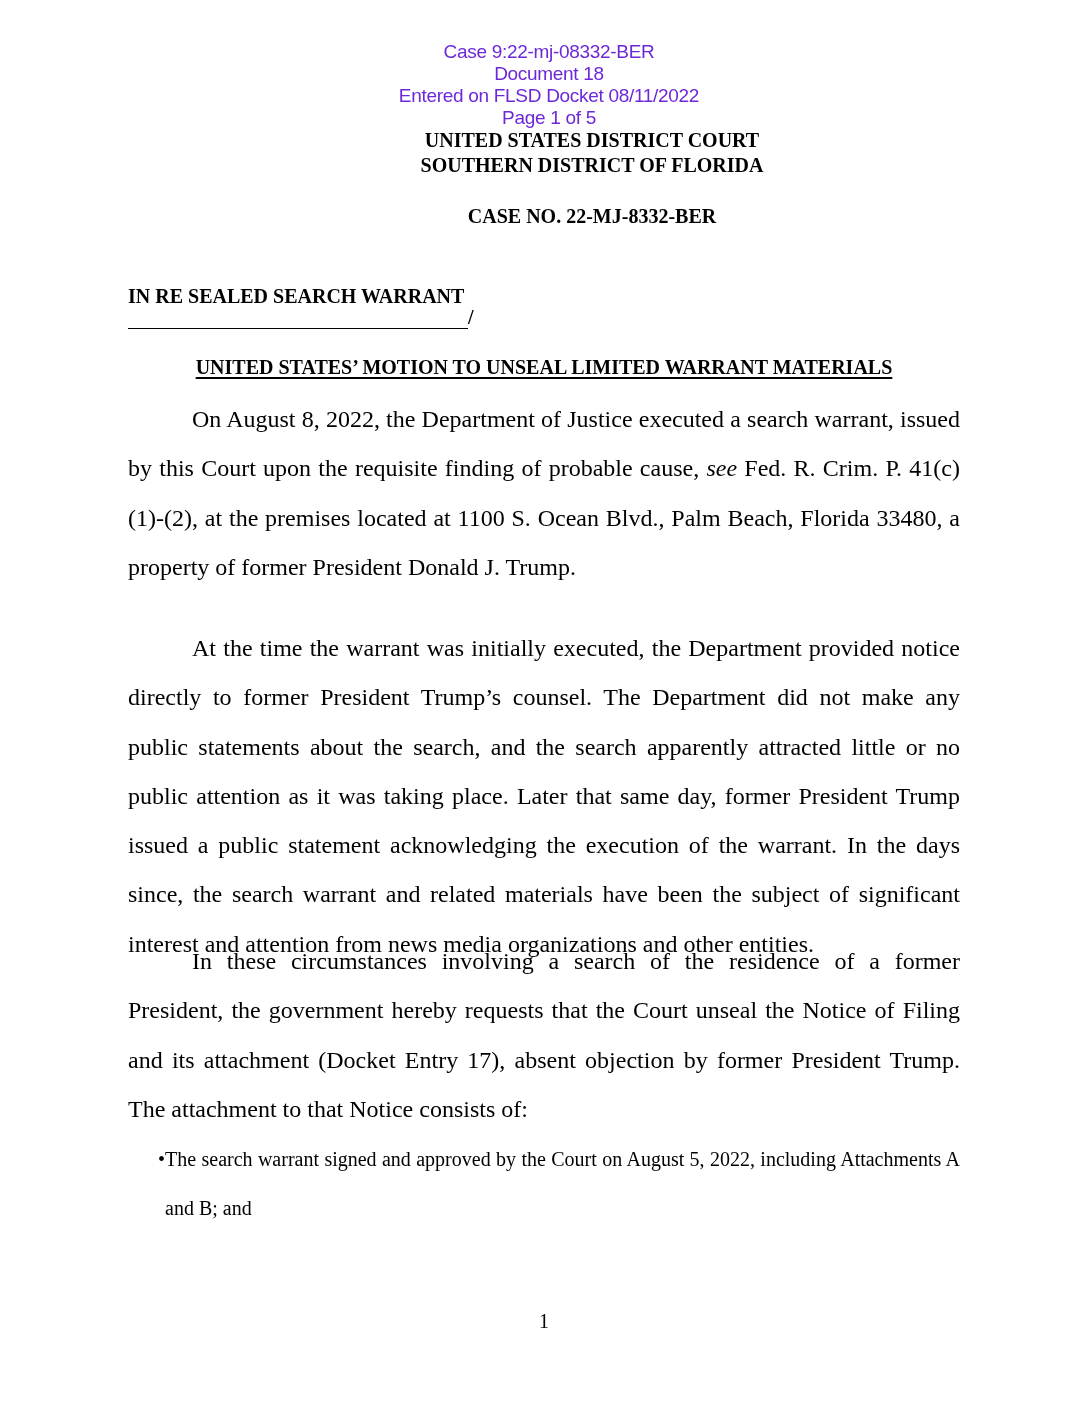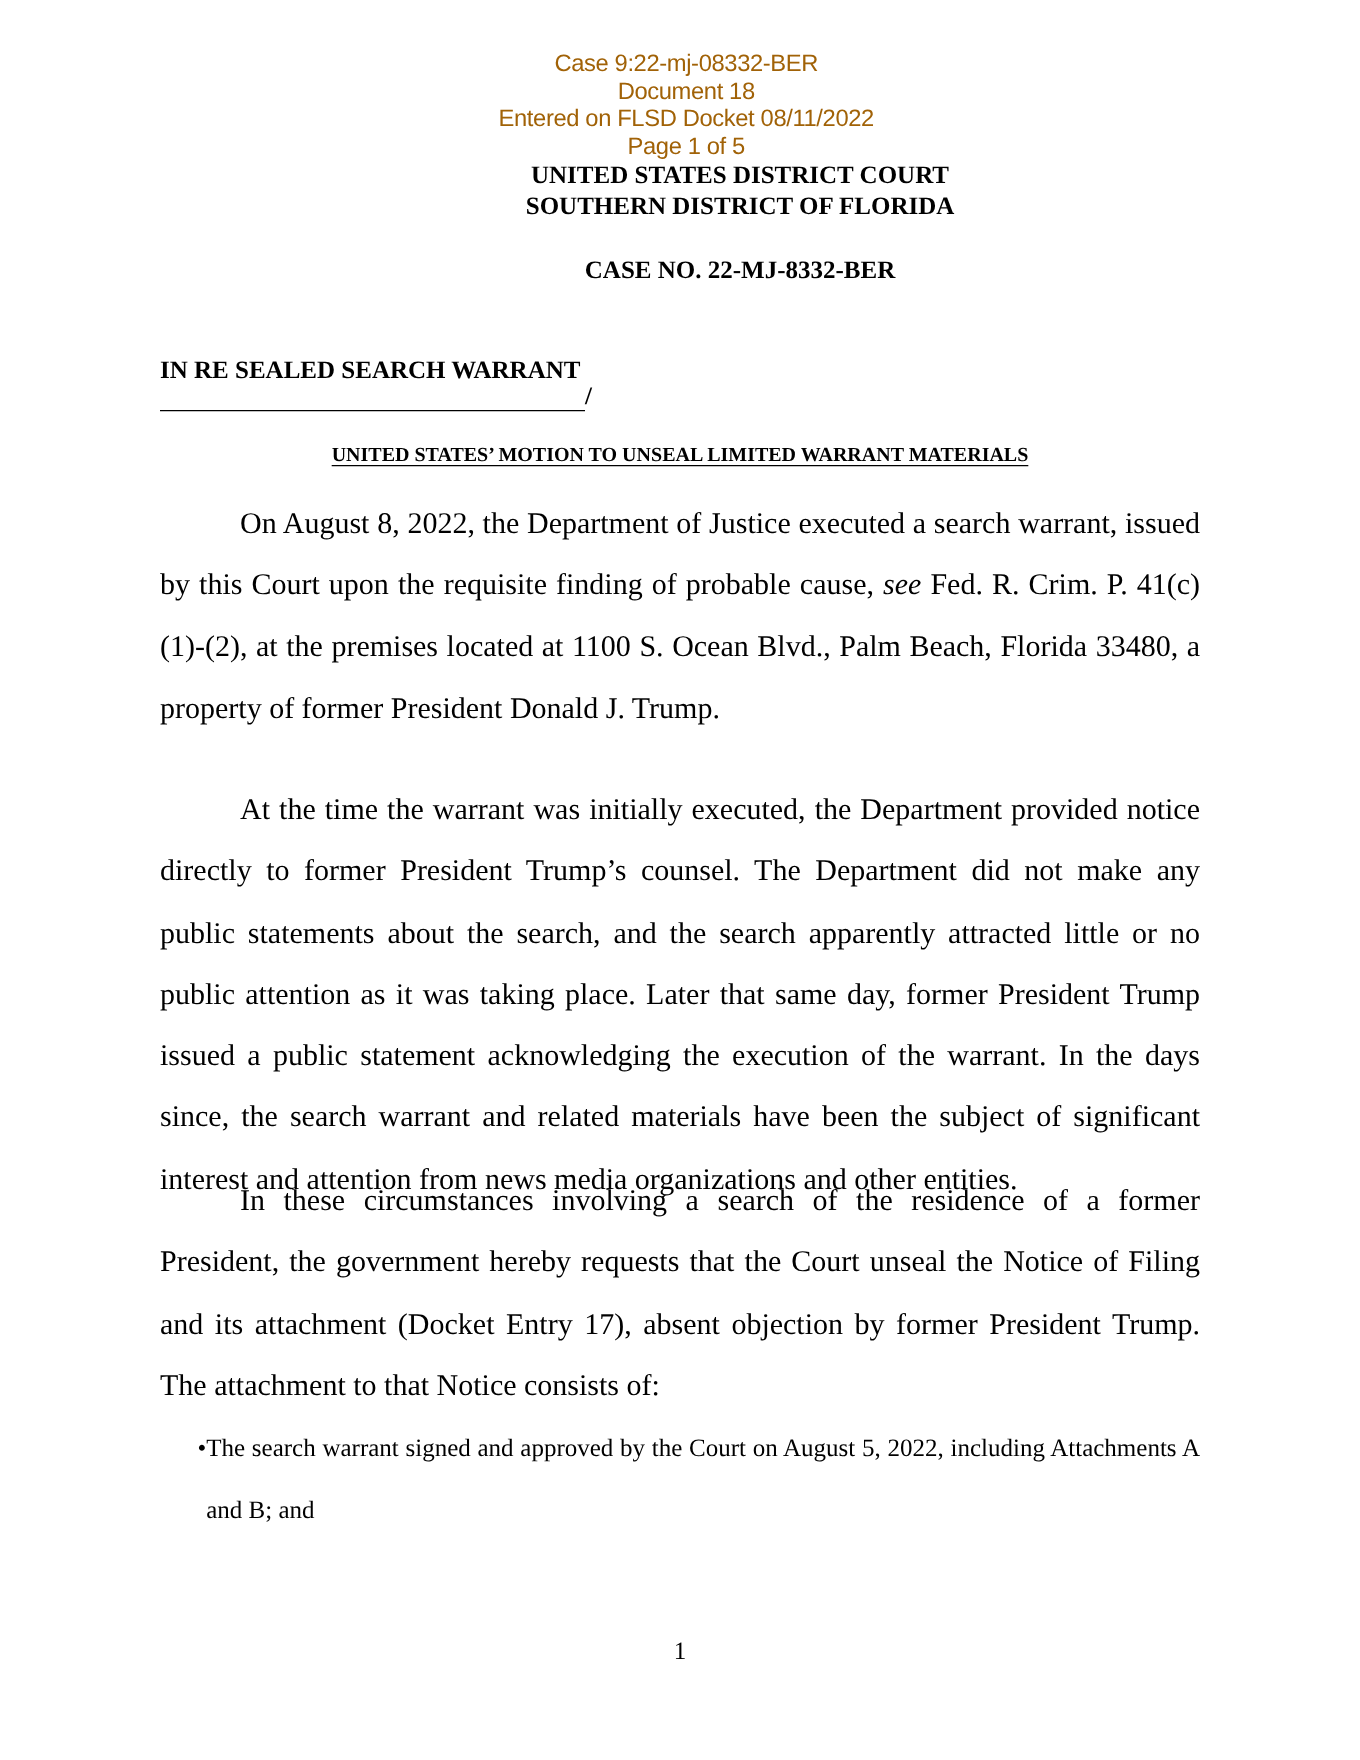--- a/index.html
+++ b/index.html
@@ -10,36 +10,36 @@
              letter-spacing: -0.3px; white-space: pre; }
     .stamp span { margin: 0 7px; }
     .center { position: absolute; left: 0; width: 1088px; text-align: center; font-weight: bold; font-size: 20px; padding-left: 48px; }
     .court1 { top: 129px; }
     .court2 { top: 154px; }
     .caseno { top: 205px; }
     .inre { position: absolute; left: 128px; top: 256px; font-weight: bold; font-size: 20px; margin-top: 29px; }
     .sigline { position: absolute; left: 128px; top: 306px; font-size: 20px; font-weight: bold; }
     .sigline .line { display: inline-block; width: 340px; border-bottom: 1.5px solid #000; height: 20px; vertical-align: bottom; }
     .motion-title { position: absolute; left: 128px; width: 832px; top: 356px; text-align: center; font-weight: bold;
-                    font-size: 16px; text-decoration: underline; text-underline-offset: 3px; }
+                    font-size: 20px; text-decoration: underline; text-underline-offset: 3px; }
     .body { position: absolute; left: 128px; width: 832px; font-size: 24px; line-height: 49.3px; text-align: justify; }
     .body p { margin: 0; text-indent: 64px; }
     .p1 { top: 395px; }
     .p2 { top: 624px; }
     .p3 { top: 937px; }
     .bullet { position: absolute; left: 128px; width: 832px; top: 1135px; font-size: 20px; line-height: 49.3px; }
     .bullet .dot { position: absolute; left: 30px; top: 0; }
     .bullet .txt { margin-left: 37px; text-align: justify; }
     .pagenum { position: absolute; left: 0; width: 1088px; top: 1310px; text-align: center; font-size: 20px; }
     em { font-style: italic; }
   </style>
 </head>
 <body>
 
-<div class="stamp" style="color:#a16207;">
+<div class="stamp" style="color:#6d28d9;">
   <span>Case 9:22-mj-08332-BER</span>
   <span>Document 18</span>
   <span>Entered on FLSD Docket 08/11/2022</span>
   <span>Page 1 of 5</span>
 </div>
 
 <div class="center court1">UNITED STATES DISTRICT COURT</div>
 <div class="center court2">SOUTHERN DISTRICT OF FLORIDA</div>
 <div class="center caseno">CASE NO. 22-MJ-8332-BER</div>
 <div class="inre">IN RE SEALED SEARCH WARRANT</div>

